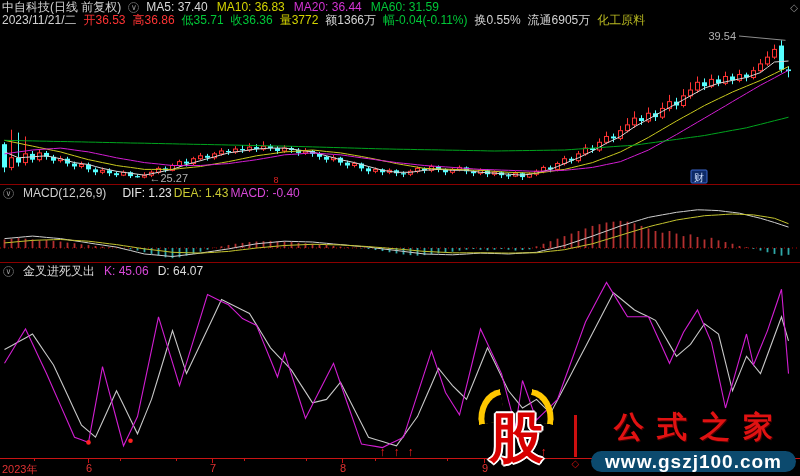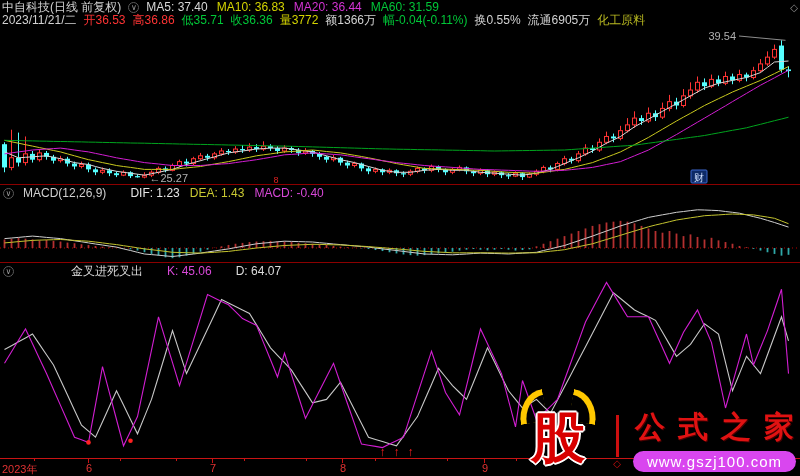--- a/index.html
+++ b/index.html
@@ -27,21 +27,21 @@
   .hornL,.hornR{position:absolute;top:1px;width:27px;height:32px;box-sizing:border-box;}
   .hornL{left:3px;border-left:6px solid #ffc800;border-top:6px solid #ffc800;border-top-left-radius:100%;transform:rotate(-10deg);}
   .hornR{right:3px;border-right:6px solid #ffc800;border-top:6px solid #ffc800;border-top-right-radius:100%;transform:rotate(10deg);}
   .gu{position:absolute;left:50%;top:12px;transform:translateX(-50%);font-size:54px;font-weight:bold;color:#d80000;
       text-shadow:-2px 0 #fff,2px 0 #fff,0 -2px #fff,0 2px #fff,-1px -1px #fff,1px 1px #fff,-1px 1px #fff,1px -1px #fff;}
   .sep{display:flex;flex-direction:column;align-items:center;gap:2px;margin-bottom:6px;}
   .sline{width:3px;height:42px;background:#cc0f0f;}
   .sdia{color:#cc0f0f;font-size:10px;line-height:9px;}
   .wright{display:flex;flex-direction:column;align-items:center;margin-bottom:2px;}
   .wname{font-size:30px;font-weight:bold;color:#e01212;letter-spacing:13px;margin-right:-13px;text-shadow:1px 1px 0 #4a0000;}
-  .wpill{margin-top:3px;background:#d946ef;color:#ffffff;font-weight:normal;font-size:15px;line-height:19px;
+  .wpill{margin-top:3px;background:#0c4a6e;color:#ffffff;font-weight:bold;font-size:19px;line-height:19px;
          padding:1px 14px;border-radius:12px;letter-spacing:1px;}
 </style>
 </head>
 <body>
 
 <div class="screen">
 
   <div class="hdr">
     <div class="hl">
       <span style="color:#d2d2d2;">中自科技(日线 前复权)</span>
@@ -307,21 +307,21 @@
         <text x="276" y="155" fill="#e02020" font-size="9" text-anchor="middle">8</text>
         <rect x="691" y="142" width="16" height="13" rx="1" fill="#0d2a66" stroke="#3c66cc" stroke-width="1"></rect>
         <text x="699" y="152.5" fill="#cfe0ff" font-size="10" text-anchor="middle">财</text>
         <line x1="0" y1="156.5" x2="800" y2="156.5" stroke="#8b0000" stroke-width="1"></line>
       </svg>
   </div>
 
   <div class="panel">
     <div class="phdr">
       <span class="cicon">∨</span>
-      <span id="macdHdr" style="display:flex;gap:10px;">
+      <span id="macdHdr" style="display:flex;gap:2px;">
           <span style="color: rgb(207, 207, 207);">MACD(12,26,9)</span>
           <span style="color: #e5e5e5; margin-left: 14px;">DIF: 1.23</span>
           <span style="color: rgb(201, 201, 50);">DEA: 1.43</span>
           <span style="color: rgb(216, 72, 216);">MACD: -0.40</span>
         </span>
     </div>
     <svg id="macdSvg" width="800" height="78" viewBox="0 0 800 78">
         <line x1="0" y1="63" x2="800" y2="63" stroke="#b40000" stroke-width="1" stroke-dasharray="1,3"></line>
         <line x1="4.5" y1="63" x2="4.5" y2="54.5" stroke="#b43030" stroke-width="1.8"></line>
         <line x1="11.5" y1="63" x2="11.5" y2="53.65" stroke="#b43030" stroke-width="1.8"></line>
@@ -438,21 +438,21 @@
         <line x1="788.5" y1="63" x2="788.5" y2="69.8" stroke="#2fa8a8" stroke-width="1.8"></line>
         <polyline points="4.5,53.6 11.5,53.0 18.5,52.4 25.5,51.7 32.5,51.1 39.5,51.7 46.5,52.4 53.5,53.0 60.5,53.6 67.5,54.7 74.5,55.8 81.5,56.8 88.5,57.9 95.5,59.0 102.5,60.0 109.5,61.1 116.5,62.1 123.5,63.9 130.5,65.5 137.5,67.3 144.5,69.0 151.5,69.6 158.5,70.2 165.5,70.9 172.5,71.5 179.5,70.7 186.5,69.8 193.5,69.0 200.5,68.1 207.5,67.0 214.5,66.0 221.5,64.9 228.5,63.9 235.5,62.6 242.5,61.3 249.5,60.0 256.5,58.8 263.5,58.1 270.5,57.5 277.5,56.8 284.5,56.2 291.5,56.4 298.5,56.6 305.5,56.8 312.5,57.0 319.5,57.7 326.5,58.3 333.5,59.0 340.5,59.6 347.5,60.2 354.5,60.9 361.5,61.5 368.5,62.1 375.5,63.0 382.5,63.9 389.5,64.7 396.5,65.5 403.5,66.4 410.5,67.3 417.5,68.1 424.5,69.0 431.5,69.2 438.5,69.4 445.5,69.6 452.5,69.8 459.5,69.4 466.5,69.0 473.5,68.5 480.5,68.1 487.5,68.3 494.5,68.5 501.5,68.7 508.5,69.0 515.5,68.5 522.5,68.1 529.5,67.7 536.5,67.3 543.5,65.5 550.5,63.9 557.5,62.1 564.5,60.5 571.5,58.1 578.5,55.8 585.5,53.4 592.5,51.1 599.5,48.5 606.5,46.0 613.5,43.5 620.5,40.9 627.5,38.8 634.5,36.6 641.5,34.5 648.5,32.4 655.5,31.1 662.5,29.8 669.5,28.6 676.5,27.3 683.5,26.5 690.5,25.6 697.5,24.8 704.5,25.0 711.5,25.3 718.5,25.6 725.5,26.5 732.5,27.3 739.5,28.2 746.5,29.9 753.5,31.6 760.5,33.3 767.5,35.4 774.5,37.5 781.5,39.8 788.5,42.1" fill="none" stroke="#cfcfcf" stroke-width="1"></polyline>
         <polyline points="4.5,57.9 11.5,57.3 18.5,56.6 25.5,56.0 32.5,55.4 39.5,55.1 46.5,54.9 53.5,54.7 60.5,54.5 67.5,54.9 74.5,55.4 81.5,55.8 88.5,56.2 95.5,57.0 102.5,57.9 109.5,58.8 116.5,59.6 123.5,60.7 130.5,61.7 137.5,62.8 144.5,63.9 151.5,64.7 158.5,65.5 165.5,66.4 172.5,67.3 179.5,67.5 186.5,67.7 193.5,67.9 200.5,68.1 207.5,67.7 214.5,67.3 221.5,66.8 228.5,66.4 235.5,65.5 242.5,64.7 249.5,63.9 256.5,63.0 263.5,62.4 270.5,61.7 277.5,61.1 284.5,60.5 291.5,60.2 298.5,59.9 305.5,59.6 312.5,59.3 319.5,59.4 326.5,59.6 333.5,59.8 340.5,59.9 347.5,60.4 354.5,60.8 361.5,61.2 368.5,61.6 375.5,62.2 382.5,62.7 389.5,63.3 396.5,63.9 403.5,64.5 410.5,65.1 417.5,65.8 424.5,66.4 431.5,66.7 438.5,67.1 445.5,67.4 452.5,67.8 459.5,67.8 466.5,67.8 473.5,67.8 480.5,67.8 487.5,67.8 494.5,67.9 501.5,68.0 508.5,68.1 515.5,68.0 522.5,67.9 529.5,67.8 536.5,67.8 543.5,67.0 550.5,66.2 557.5,65.5 564.5,64.7 571.5,63.2 578.5,61.7 585.5,60.2 592.5,58.8 599.5,56.6 606.5,54.5 613.5,52.4 620.5,50.3 627.5,48.1 634.5,46.0 641.5,43.9 648.5,41.8 655.5,40.0 662.5,38.4 669.5,36.7 676.5,35.0 683.5,33.9 690.5,32.8 697.5,31.8 704.5,30.7 711.5,30.3 718.5,29.9 725.5,29.4 732.5,29.0 739.5,29.3 746.5,29.6 753.5,29.9 760.5,31.0 767.5,32.1 774.5,33.3 781.5,36.0 788.5,38.7" fill="none" stroke="#c3c32f" stroke-width="1"></polyline>
         <line x1="0" y1="77.5" x2="800" y2="77.5" stroke="#8b0000" stroke-width="1"></line>
       </svg>
   </div>
 
   <div class="panel">
     <div class="phdr">
       <span class="cicon">∨</span>
-      <span id="kdHdr" style="display:flex;gap:24px;margin-left:48px;">
+      <span id="kdHdr" style="display:flex;gap:9px;">
           <span style="color: rgb(220, 220, 220);">金叉进死叉出</span>
           <span style="color: rgb(216, 72, 216); text-align: center;">K: 45.06</span>
           <span style="color: rgb(220, 220, 220);">D: 64.07</span>
         </span>
     </div>
     <svg id="kdSvg" width="800" height="195" viewBox="0 0 800 195">
         <polyline points="4.5,86.5 11.5,82.7 18.5,78.8 25.5,74.9 32.5,71.0 39.5,81.4 46.5,91.7 53.5,102.0 60.5,117.0 67.5,132.1 74.5,147.2 81.5,162.2 88.5,168.2 95.5,174.2 102.5,158.8 109.5,143.3 116.5,127.8 123.5,142.1 130.5,156.5 137.5,170.8 144.5,153.6 151.5,136.4 158.5,113.5 165.5,90.5 172.5,67.6 179.5,89.1 186.5,110.6 193.5,95.8 200.5,81.0 207.5,66.2 214.5,51.4 221.5,36.6 228.5,40.1 235.5,43.5 242.5,47.0 249.5,50.4 256.5,61.9 263.5,73.3 270.5,84.8 277.5,92.3 284.5,99.7 291.5,107.2 298.5,118.1 305.5,128.9 312.5,139.8 319.5,138.1 326.5,136.4 333.5,127.8 340.5,119.2 347.5,133.0 354.5,146.7 361.5,160.5 368.5,174.2 375.5,176.4 382.5,178.5 389.5,180.7 396.5,182.8 403.5,173.1 410.5,163.3 417.5,153.6 424.5,137.5 431.5,121.5 438.5,105.4 445.5,114.0 452.5,122.6 459.5,129.5 466.5,136.4 473.5,119.2 480.5,102.0 487.5,84.8 494.5,99.1 501.5,113.5 508.5,127.8 515.5,136.4 522.5,145.0 529.5,140.7 536.5,136.4 543.5,143.3 550.5,150.2 557.5,137.0 564.5,123.8 571.5,110.6 578.5,97.1 585.5,83.7 592.5,70.2 599.5,56.7 606.5,43.2 613.5,29.8 620.5,35.5 627.5,41.2 634.5,47.0 641.5,50.4 648.5,53.8 655.5,57.3 662.5,69.3 669.5,81.4 676.5,93.4 683.5,87.4 690.5,81.4 697.5,71.0 704.5,60.7 711.5,65.9 718.5,71.0 725.5,99.4 732.5,127.8 739.5,110.6 746.5,93.4 753.5,102.0 760.5,110.6 767.5,91.7 774.5,72.8 781.5,53.8 788.5,77.9" fill="none" stroke="#c8c8c8" stroke-width="1.1"></polyline>
         <polyline points="4.5,100.3 11.5,88.8 18.5,77.3 25.5,65.9 32.5,80.8 39.5,95.7 46.5,110.6 53.5,126.5 60.5,142.4 67.5,158.3 74.5,174.2 81.5,176.8 88.5,179.4 95.5,141.6 102.5,103.7 109.5,130.1 116.5,156.5 123.5,182.8 130.5,168.2 137.5,153.6 144.5,120.3 151.5,87.1 158.5,53.8 165.5,76.8 172.5,99.7 179.5,122.6 186.5,99.8 193.5,77.1 200.5,54.3 207.5,31.5 214.5,34.9 221.5,38.4 228.5,41.8 235.5,48.7 242.5,55.6 249.5,59.0 256.5,62.4 263.5,79.6 270.5,96.8 277.5,114.0 284.5,90.0 291.5,111.7 298.5,133.5 305.5,155.3 312.5,141.6 319.5,127.8 326.5,114.0 333.5,100.3 340.5,120.5 347.5,140.7 354.5,160.9 361.5,181.1 368.5,182.3 375.5,183.4 382.5,184.6 389.5,181.1 396.5,177.7 403.5,174.2 410.5,152.7 417.5,131.2 424.5,109.7 431.5,88.2 438.5,108.9 445.5,129.5 452.5,140.7 459.5,151.9 466.5,123.2 473.5,94.5 480.5,65.9 487.5,80.8 494.5,95.7 501.5,110.6 508.5,137.3 515.5,163.9 522.5,117.5 529.5,137.3 536.5,157.0 543.5,150.2 550.5,143.3 557.5,136.4 564.5,117.0 571.5,97.7 578.5,78.4 585.5,59.0 592.5,45.8 599.5,32.6 606.5,19.4 613.5,30.9 620.5,42.4 627.5,53.8 634.5,53.8 641.5,53.8 648.5,53.8 655.5,69.3 662.5,84.8 669.5,100.3 676.5,84.8 683.5,69.3 690.5,58.1 697.5,47.0 704.5,63.3 711.5,79.6 718.5,112.3 725.5,145.0 732.5,120.3 739.5,95.7 746.5,71.0 753.5,102.0 760.5,84.8 767.5,67.6 774.5,47.0 781.5,26.3 788.5,110.6" fill="none" stroke="#d21ed2" stroke-width="1.1"></polyline>
         <circle cx="88.5" cy="179.4" r="2.3" fill="#ff2020"></circle>
         <circle cx="130.5" cy="177.68" r="2.3" fill="#ff2020"></circle>

